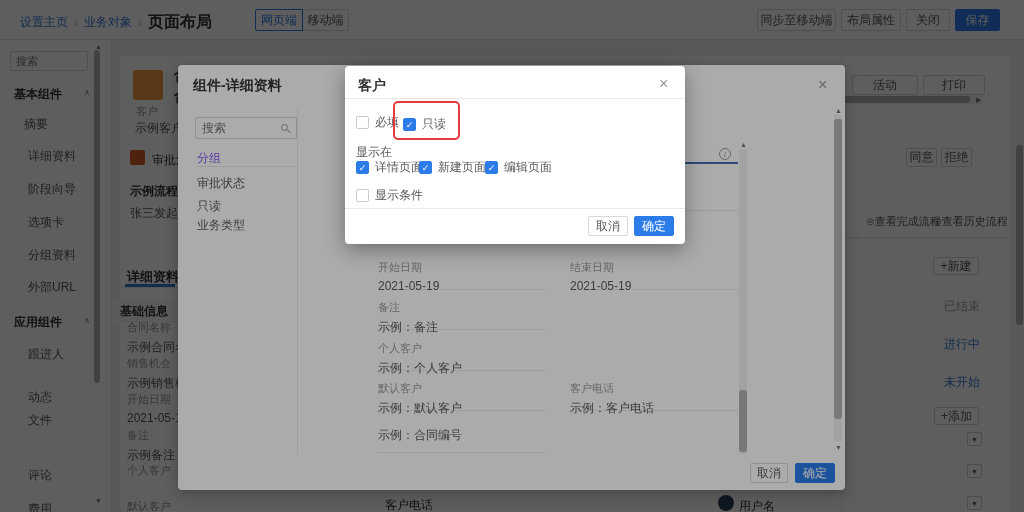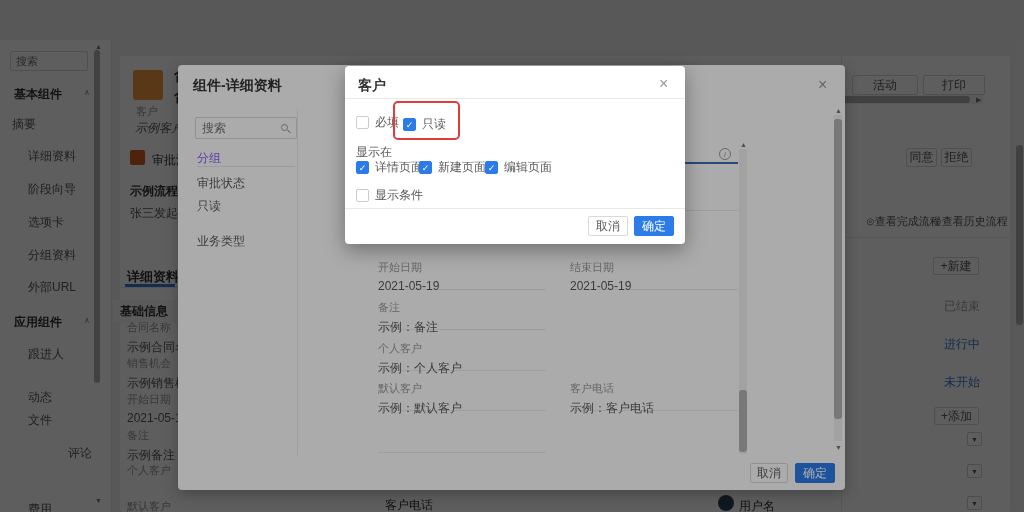--- a/index.html
+++ b/index.html
@@ -51,49 +51,64 @@
   .mag::after{content:"";position:absolute;width:4px;height:1px;background:#9a9a9a;transform:rotate(45deg);right:-4px;bottom:-2px;}
   .group-item{position:absolute;font-size:12px;color:#595959;cursor:pointer;}
   .info-icon{position:absolute;width:12px;height:12px;border:1px solid #9a9a9a;border-radius:50%;color:#9a9a9a;font-size:8px;font-style:italic;display:flex;align-items:center;justify-content:center;}
   .avatar{position:absolute;width:16px;height:16px;border-radius:50%;background:#31405a;}
 </style>
 </head>
 <body>
 
 <div class="page">
 
+  <div class="topbar">
+    <div class="abs" style="left:20px;top:12px;display:flex;align-items:center;">
+      <span class="crumb">设置主页</span>
+      <span class="crumb-sep">›</span>
+      <span class="crumb">业务对象</span>
+      <span class="crumb-sep">›</span>
+      <span class="page-title">页面布局</span>
+    </div>
+    <div class="btn tab-web" style="left:255px;top:9px;width:48px;height:22px;">网页端</div>
+    <div class="btn tab-mobile" style="left:303px;top:9px;width:46px;height:22px;">移动端</div>
+    <div class="btn" style="left:757px;top:9px;width:79px;height:22px;">同步至移动端</div>
+    <div class="btn" style="left:841px;top:9px;width:60px;height:22px;">布局属性</div>
+    <div class="btn" style="left:906px;top:9px;width:44px;height:22px;">关闭</div>
+    <div class="btn btn-primary" style="left:955px;top:9px;width:45px;height:22px;">保存</div>
+  </div>
 
   <div class="sidebar">
     <input class="side-input" placeholder="搜索" style="">
     <div class="side-head" style="left:14px;top:46px;">基本组件</div>
     <div class="chev" style="left:84px;top:48px;">∧</div>
-    <div class="side-item" style="left:12px;top:76px;">摘要</div>
+    <div class="side-item" style="left:24px;top:76px;">摘要</div>
     <div class="side-item" style="left:28px;top:108px;">详细资料</div>
     <div class="side-item" style="left:28px;top:141px;">阶段向导</div>
     <div class="side-item" style="left:28px;top:174px;">选项卡</div>
     <div class="side-item" style="left:28px;top:207px;">分组资料</div>
     <div class="side-item" style="left:28px;top:239px;">外部URL</div>
     <div class="side-head" style="left:14px;top:274px;">应用组件</div>
     <div class="chev" style="left:84px;top:276px;">∧</div>
     <div class="side-item" style="left:28px;top:306px;">跟进人</div>
     <div class="side-item" style="left:28px;top:349px;">动态</div>
     <div class="side-item" style="left:28px;top:372px;">文件</div>
-    <div class="side-item" style="left:28px;top:405px;margin-left:40px;">评论</div>
+    <div class="side-item" style="left:28px;top:427px;">评论</div>
     <div class="side-item" style="left:28px;top:461px;">费用</div>
     <div class="sb-arrow" style="left:95px;top:3px;">▲</div>
     <div class="sb-thumb" style="left:94px;top:10px;width:6px;height:333px;"></div>
     <div class="sb-arrow" style="left:95px;top:457px;">▼</div>
   </div>
 
   <div class="card" style="left:120px;top:56px;width:890px;height:456px;z-index:1;">
     <div class="abs" style="left:13px;top:14px;width:30px;height:30px;border-radius:3px;background:#ef9a3c;"></div>
     <div class="abs" style="left:54px;top:10px;font-size:15px;font-weight:700;color:#333;">合</div>
     <div class="abs" style="left:54px;top:31px;font-size:15px;font-weight:700;color:#333;">合</div>
     <div class="abs fl" style="left:16px;top:48px;">客户</div>
-    <div class="abs fv" style="left:15px;top:60px;font-style:italic;">示例客户</div>
+    <div class="abs fv" style="left:15px;top:60px;">示例客户</div>
     <div class="abs" style="left:10px;top:94px;width:15px;height:15px;border-radius:2px;background:#d95f28;"></div>
     <div class="abs" style="left:32px;top:96px;font-size:12px;color:#333;">审批流</div>
     <div class="abs" style="left:10px;top:127px;font-size:12px;font-weight:700;color:#333;">示例流程名称</div>
     <div class="abs" style="left:10px;top:149px;display:flex;align-items:center;gap:5px;font-size:12px;color:#595959;">
       <span>张三发起</span>
       <span style="color:#bbb;">›</span>
       <span>李</span>
     </div>
     <div class="btn" style="left:732px;top:19px;width:66px;height:20px;">活动</div>
     <div class="btn" style="left:803px;top:19px;width:62px;height:20px;">打印</div>
@@ -164,21 +179,21 @@
 
   <div class="modal2">
     <div class="m-title" style="left:15px;top:12px;">组件-详细资料</div>
     <div class="m-close" style="left:640px;top:12px;">×</div>
     <input class="m2-input" placeholder="搜索" style="">
     <div class="mag" style="left:103px;top:59px;"></div>
     <div class="abs" style="left:19px;top:85px;font-size:12px;color:#8b5cf6;">分组</div>
     <div class="hr" style="left:19px;top:101px;width:98px;"></div>
     <div class="group-item" style="left:19px;top:110px;">审批状态</div>
     <div class="group-item" style="left:19px;top:133px;">只读</div>
-    <div class="group-item" style="left:19px;top:168px;">业务类型</div>
+    <div class="group-item" style="left:19px;top:152px;">业务类型</div>
     <div class="vr" style="left:119px;top:44px;height:346px;"></div>
 
     <div class="info-icon" style="left:541px;top:83px;">i</div>
     <div class="abs" style="left:392px;top:97px;width:168px;height:2px;background:#3d6eb5;"></div>
     <div class="hr" style="left:392px;top:145px;width:168px;"></div>
 
     <div class="f" style="left:200px;top:195px;">
         <div class="fl">开始日期</div>
         <div class="fv">2021-05-19</div>
       </div>
@@ -196,20 +211,21 @@
       </div>
     <div class="f" style="left:200px;top:316px;">
         <div class="fl">默认客户</div>
         <div class="fv">示例：默认客户</div>
       </div>
     <div class="f" style="left:392px;top:316px;">
         <div class="fl">客户电话</div>
         <div class="fv">示例：客户电话</div>
       </div>
     <div class="f" style="left:200px;top:358px;">
+        <div class="fv">示例：合同编号</div>
       </div>
 
     <div class="sb-arrow" style="left:562px;top:76px;">▲</div>
     <div class="sb-track" style="left:561px;top:84px;width:8px;height:305px;"></div>
     <div class="sb-thumb" style="left:561px;top:325px;width:8px;height:62px;"></div>
 
     <div class="sb-arrow" style="left:657px;top:42px;">▲</div>
     <div class="sb-track" style="left:656px;top:50px;width:8px;height:326px;"></div>
     <div class="sb-thumb" style="left:656px;top:54px;width:8px;height:300px;"></div>
     <div class="sb-arrow" style="left:657px;top:379px;">▼</div>

